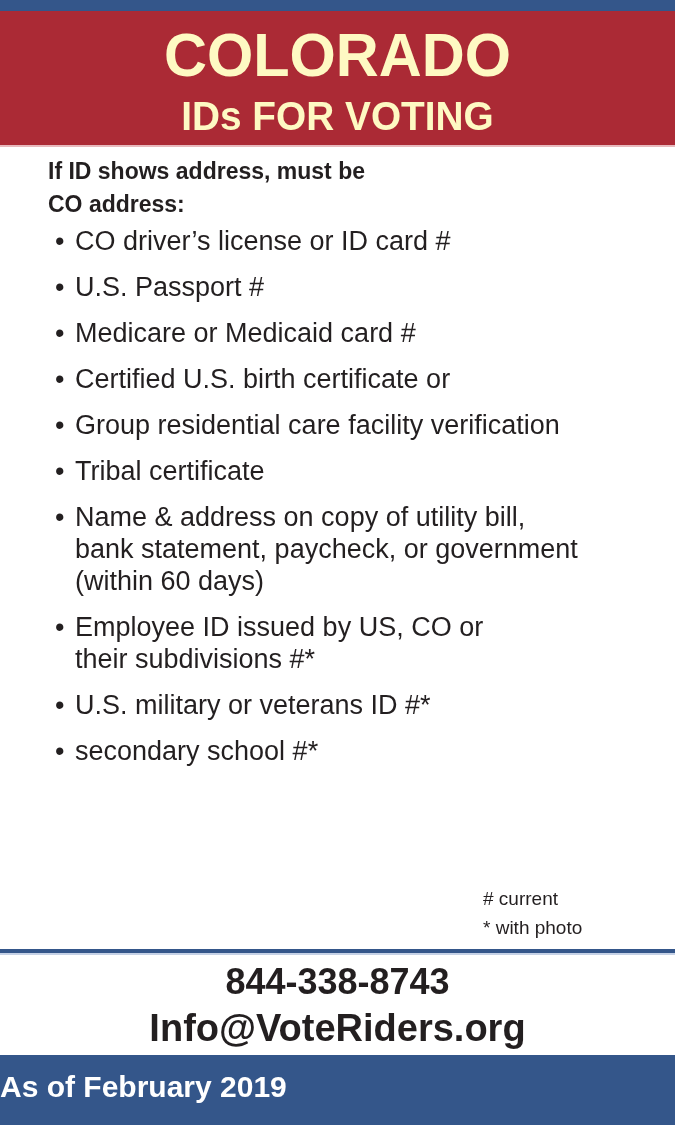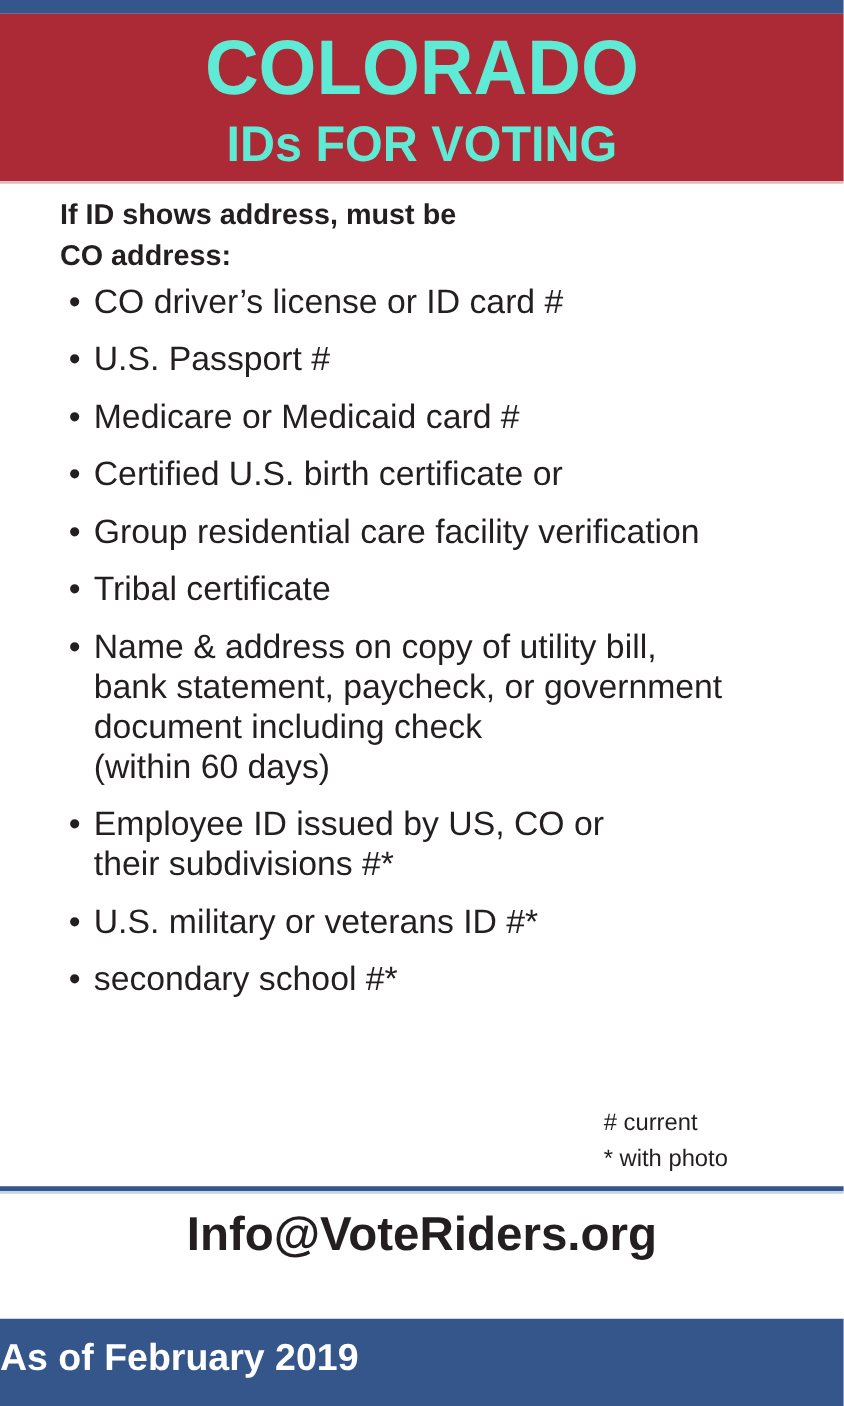--- a/index.html
+++ b/index.html
@@ -1,21 +1,21 @@
 <!DOCTYPE html>
 <html><head>
   <meta charset="utf-8">
   <style>
     html, body { margin: 0; padding: 0; }
     body {
       width: 675px; height: 1125px; overflow: hidden; background: #ffffff;
       font-family: "Liberation Sans", sans-serif; color: #231f20; position: relative;
     }
     .top-strip { position: absolute; left: 0; top: 0; width: 675px; height: 11px; background: #34568a; }
-    .header { position: absolute; left: 0; top: 11px; width: 675px; height: 134px; background: #ab2a35; text-align: center; color: #5eead4; }
+    .header { position: absolute; left: 0; top: 11px; width: 675px; height: 134px; background: #ab2a35; text-align: center; color: #fef9c3; }
     .title { font-weight: bold; font-size: 62px; line-height: 62px; margin-top: 13px; letter-spacing: 0px; transform: scaleX(0.96); }
     .subtitle { font-weight: bold; font-size: 40px; line-height: 40px; margin-top: 10px; transform: scaleX(0.97); }
     .header-edge { position: absolute; left: 0; top: 145px; width: 675px; height: 2px; background: #e7b9bd; }
     .content { position: absolute; left: 0; top: 155px; width: 675px; }
     .heading { margin-left: 48px; font-weight: bold; font-size: 23px; line-height: 33px; width: 560px; }
     ul.id-list { list-style: none; margin: 4px 0 0 0; padding: 0; }
     ul.id-list li { position: relative; padding-left: 75px; font-size: 27px; line-height: 32px; margin-bottom: 14px; transform-origin: left; }
     ul.id-list li .bullet { position: absolute; left: 55px; top: 0; }
     .legend { position: absolute; left: 483px; top: 884px; font-size: 19px; line-height: 29px; }
     .divider { position: absolute; left: 0; top: 949px; width: 675px; height: 4px; background: #34568a; }
@@ -64,21 +64,20 @@
         <div>Group residential care facility verification</div>
       </li>
       <li>
         <span class="bullet">•</span>
         <div>Tribal certificate</div>
       </li>
       <li>
         <span class="bullet">•</span>
         <div>Name &amp; address on copy of utility bill,</div>
         <div>bank statement, paycheck, or government</div>
-        <div>document including check</div>
         <div>(within 60 days)</div>
       </li>
       <li>
         <span class="bullet">•</span>
         <div>Employee ID issued by US, CO or</div>
         <div>their subdivisions #*</div>
       </li>
       <li>
         <span class="bullet">•</span>
         <div>U.S. military or veterans ID #*</div>
@@ -92,18 +91,19 @@
 
 <div class="legend">
   <div># current</div>
   <div>* with photo</div>
 </div>
 
 <div class="divider"></div>
 <div class="divider-light"></div>
 
 <div class="contact">
+  <div class="phone">844-338-8743</div>
   <div class="email">Info@VoteRiders.org</div>
 </div>
 
 <div class="footer">
   <div class="footer-text">As of February 2019</div>
 </div>
 
 </body></html>

